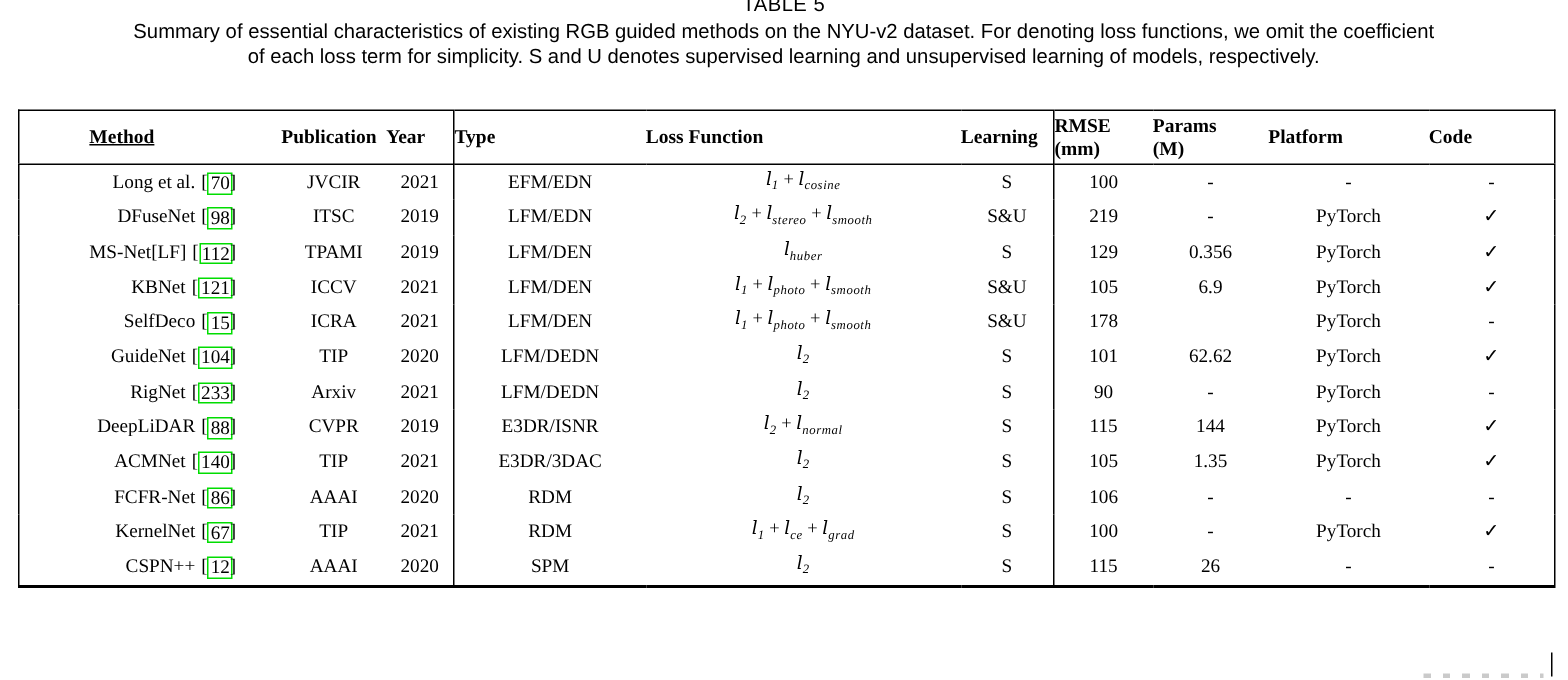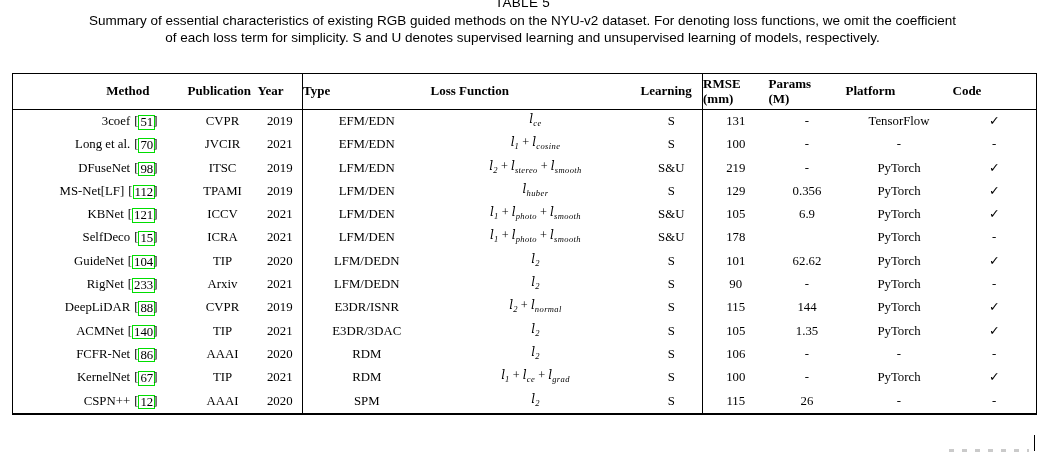--- a/index.html
+++ b/index.html
@@ -14,21 +14,21 @@
   
   .tablewrap { position:absolute; left:12px; top:73px; width:1024px; }
   table {
     border-collapse:collapse; table-layout:fixed; width:1024px;
     font-family:"Liberation Serif", serif; font-size:12.8px; color:#000;
     border:1.7px solid #000; border-bottom:2.6px solid #000;
   }
   thead tr { height:36px; }
   th { font-weight:bold; padding:0; border-bottom:1.7px solid #000;
        text-align:left; vertical-align:middle; font-size:13px; line-height:14.5px; }
-  th.h-method { text-align:right; padding-right:38px; }
+  th.h-method { text-align:center; padding-right:38px;text-decoration:underline; }
   tbody td { height:19.3px; line-height:19.3px; padding:0; text-align:center;
              vertical-align:middle; white-space:nowrap; }
   .divR { border-right:1.3px solid #000; }
   .c-method { text-align:right; padding-right:30px; }
   .mname { margin-right:4px; }
   .cite {
     display:inline-block; border:1.6px solid var(--green,#00dd00);
     line-height:12.5px; padding:0 1px; margin:0 -2px 0 0; vertical-align:-1px;
   }
   .c-loss { font-size:12.3px; }
@@ -80,34 +80,20 @@
           <div>Params</div>
           <div>(M)</div>
         </th>
         <th>Platform</th>
         <th>Code</th>
       </tr>
     </thead>
     <tbody id="rows">
         <tr>
     <td class="c-method">
-      <span class="mname">3coef</span><span>[</span><span class="cite">51</span><span>]</span>
-    </td>
-    <td>CVPR</td>
-    <td class="divR">2019</td>
-    <td>EFM/EDN</td>
-    <td class="c-loss"><i>l</i><sub>ce</sub></td>
-    <td class="divR">S</td>
-    <td>131</td>
-    <td>-</td>
-    <td>TensorFlow</td>
-    <td>✓</td>
-  </tr>
-        <tr>
-    <td class="c-method">
       <span class="mname">Long et al.</span><span>[</span><span class="cite">70</span><span>]</span>
     </td>
     <td>JVCIR</td>
     <td class="divR">2021</td>
     <td>EFM/EDN</td>
     <td class="c-loss"><i>l</i><sub>1</sub> + <i>l</i><sub>cosine</sub></td>
     <td class="divR">S</td>
     <td>100</td>
     <td>-</td>
     <td>-</td>

